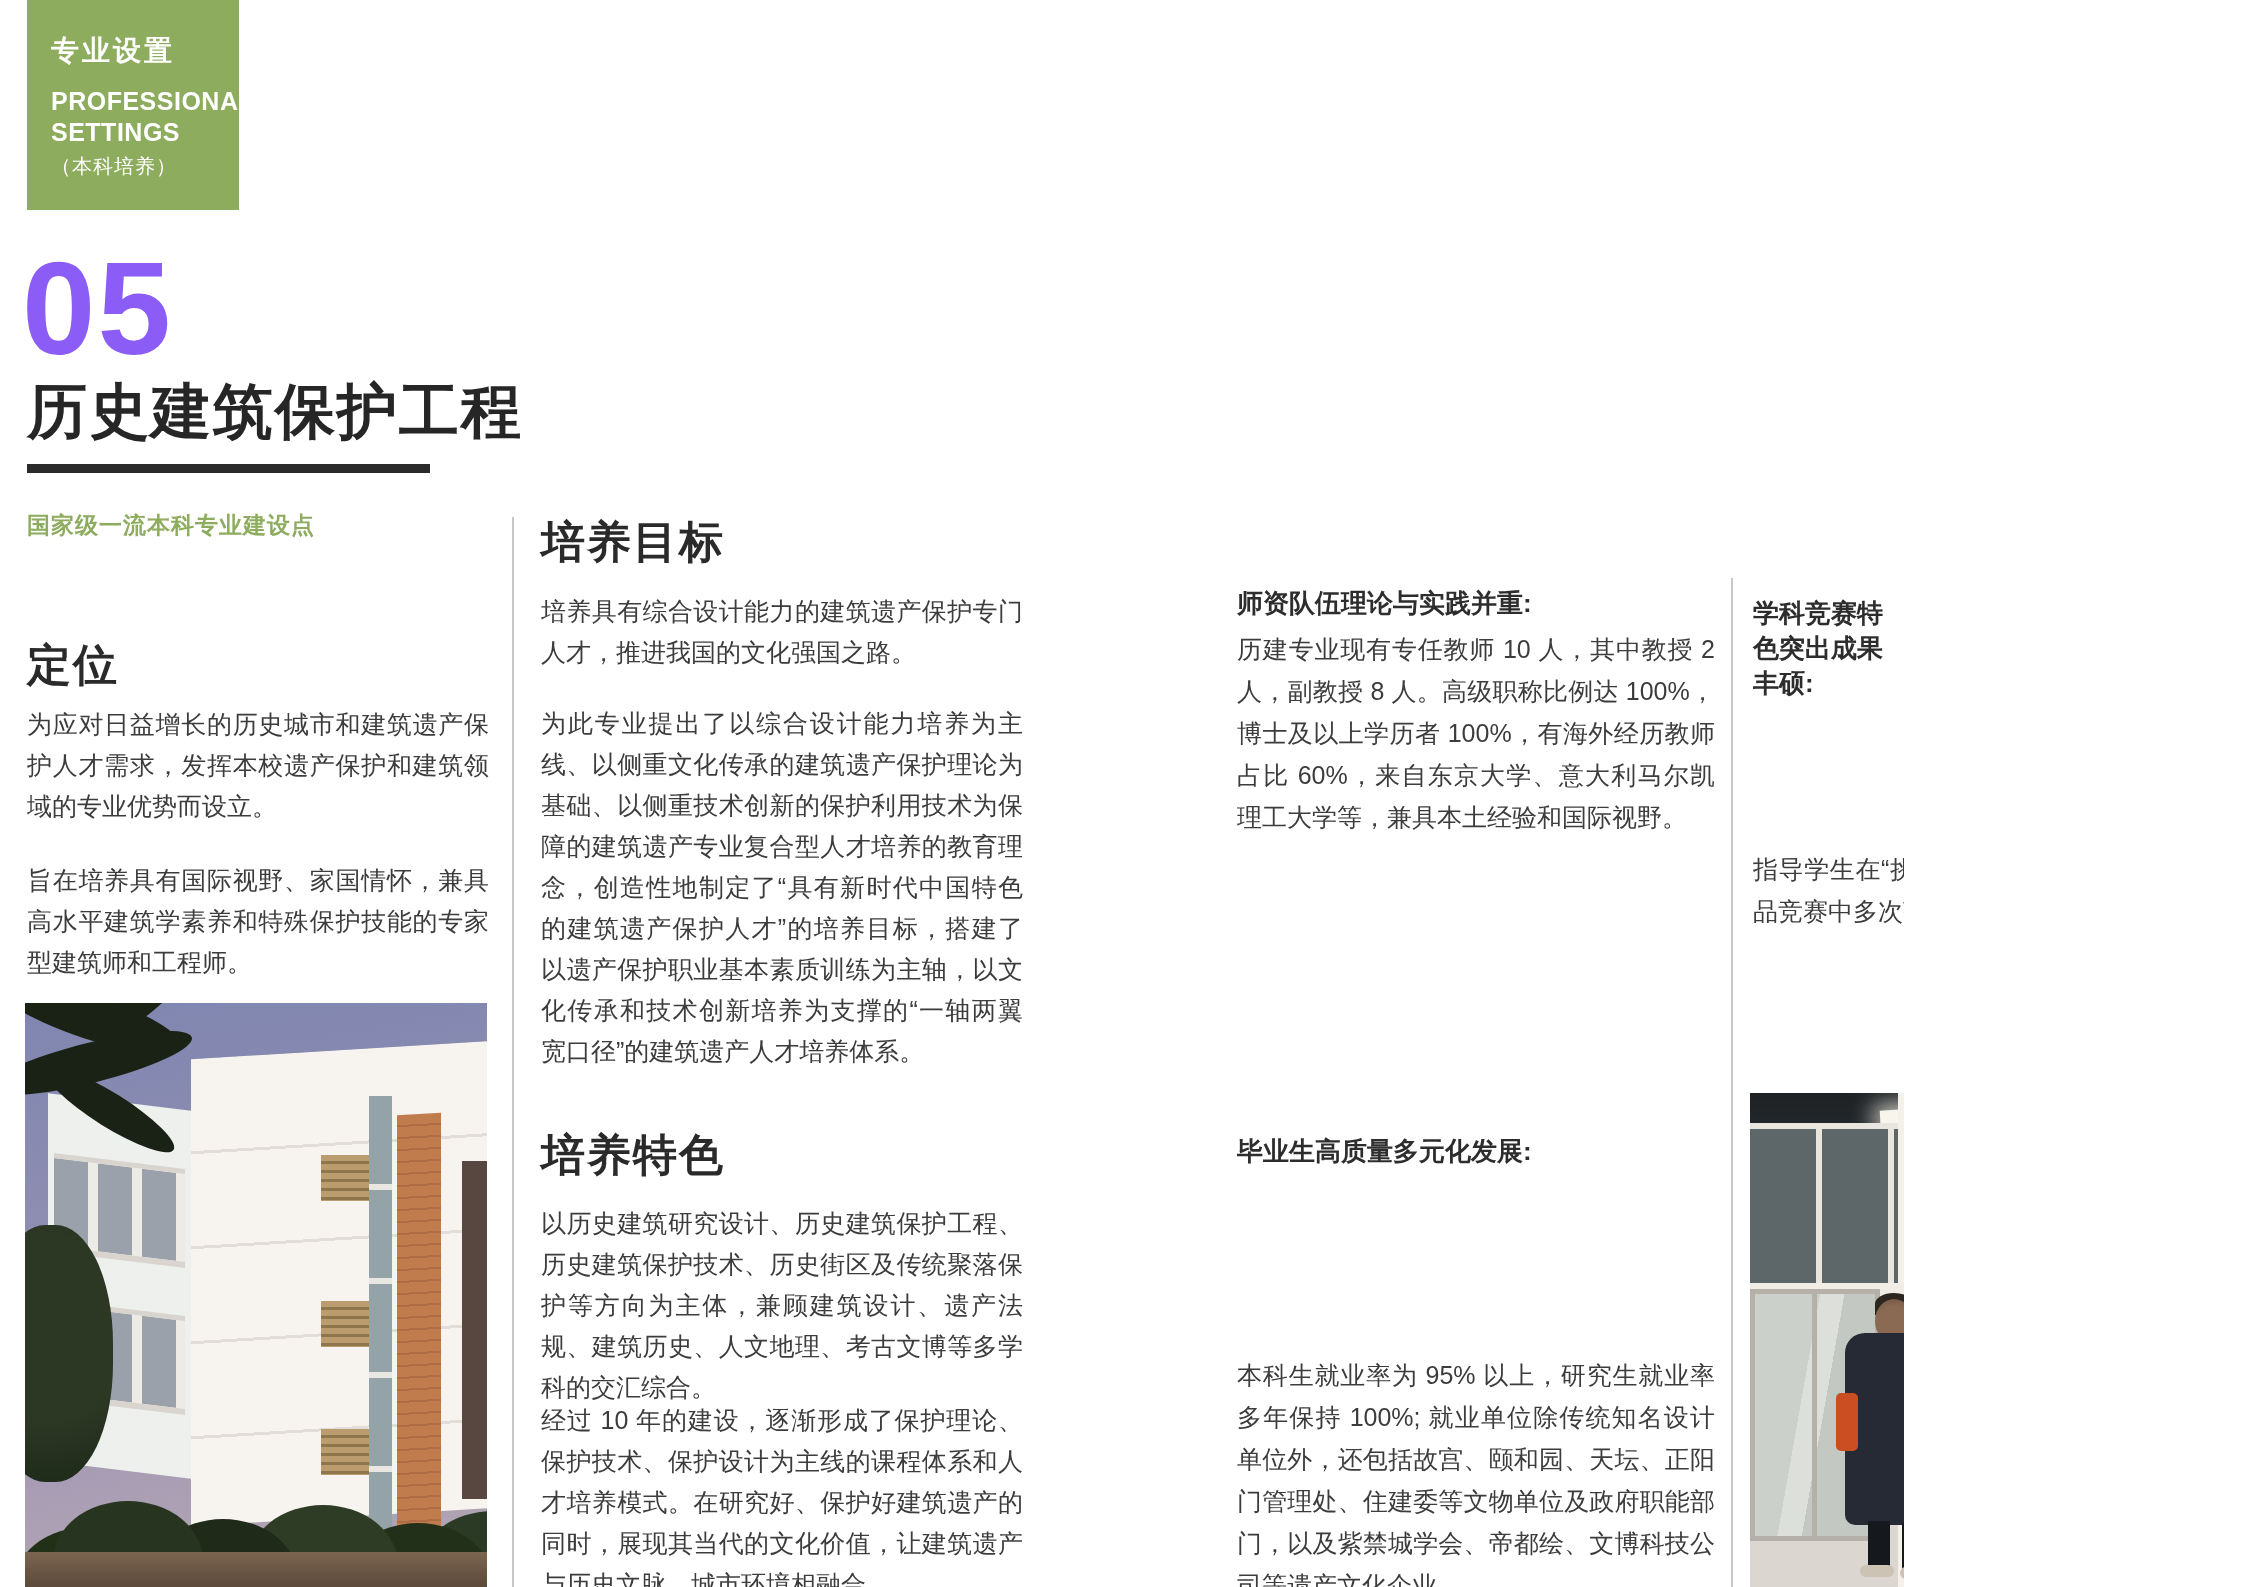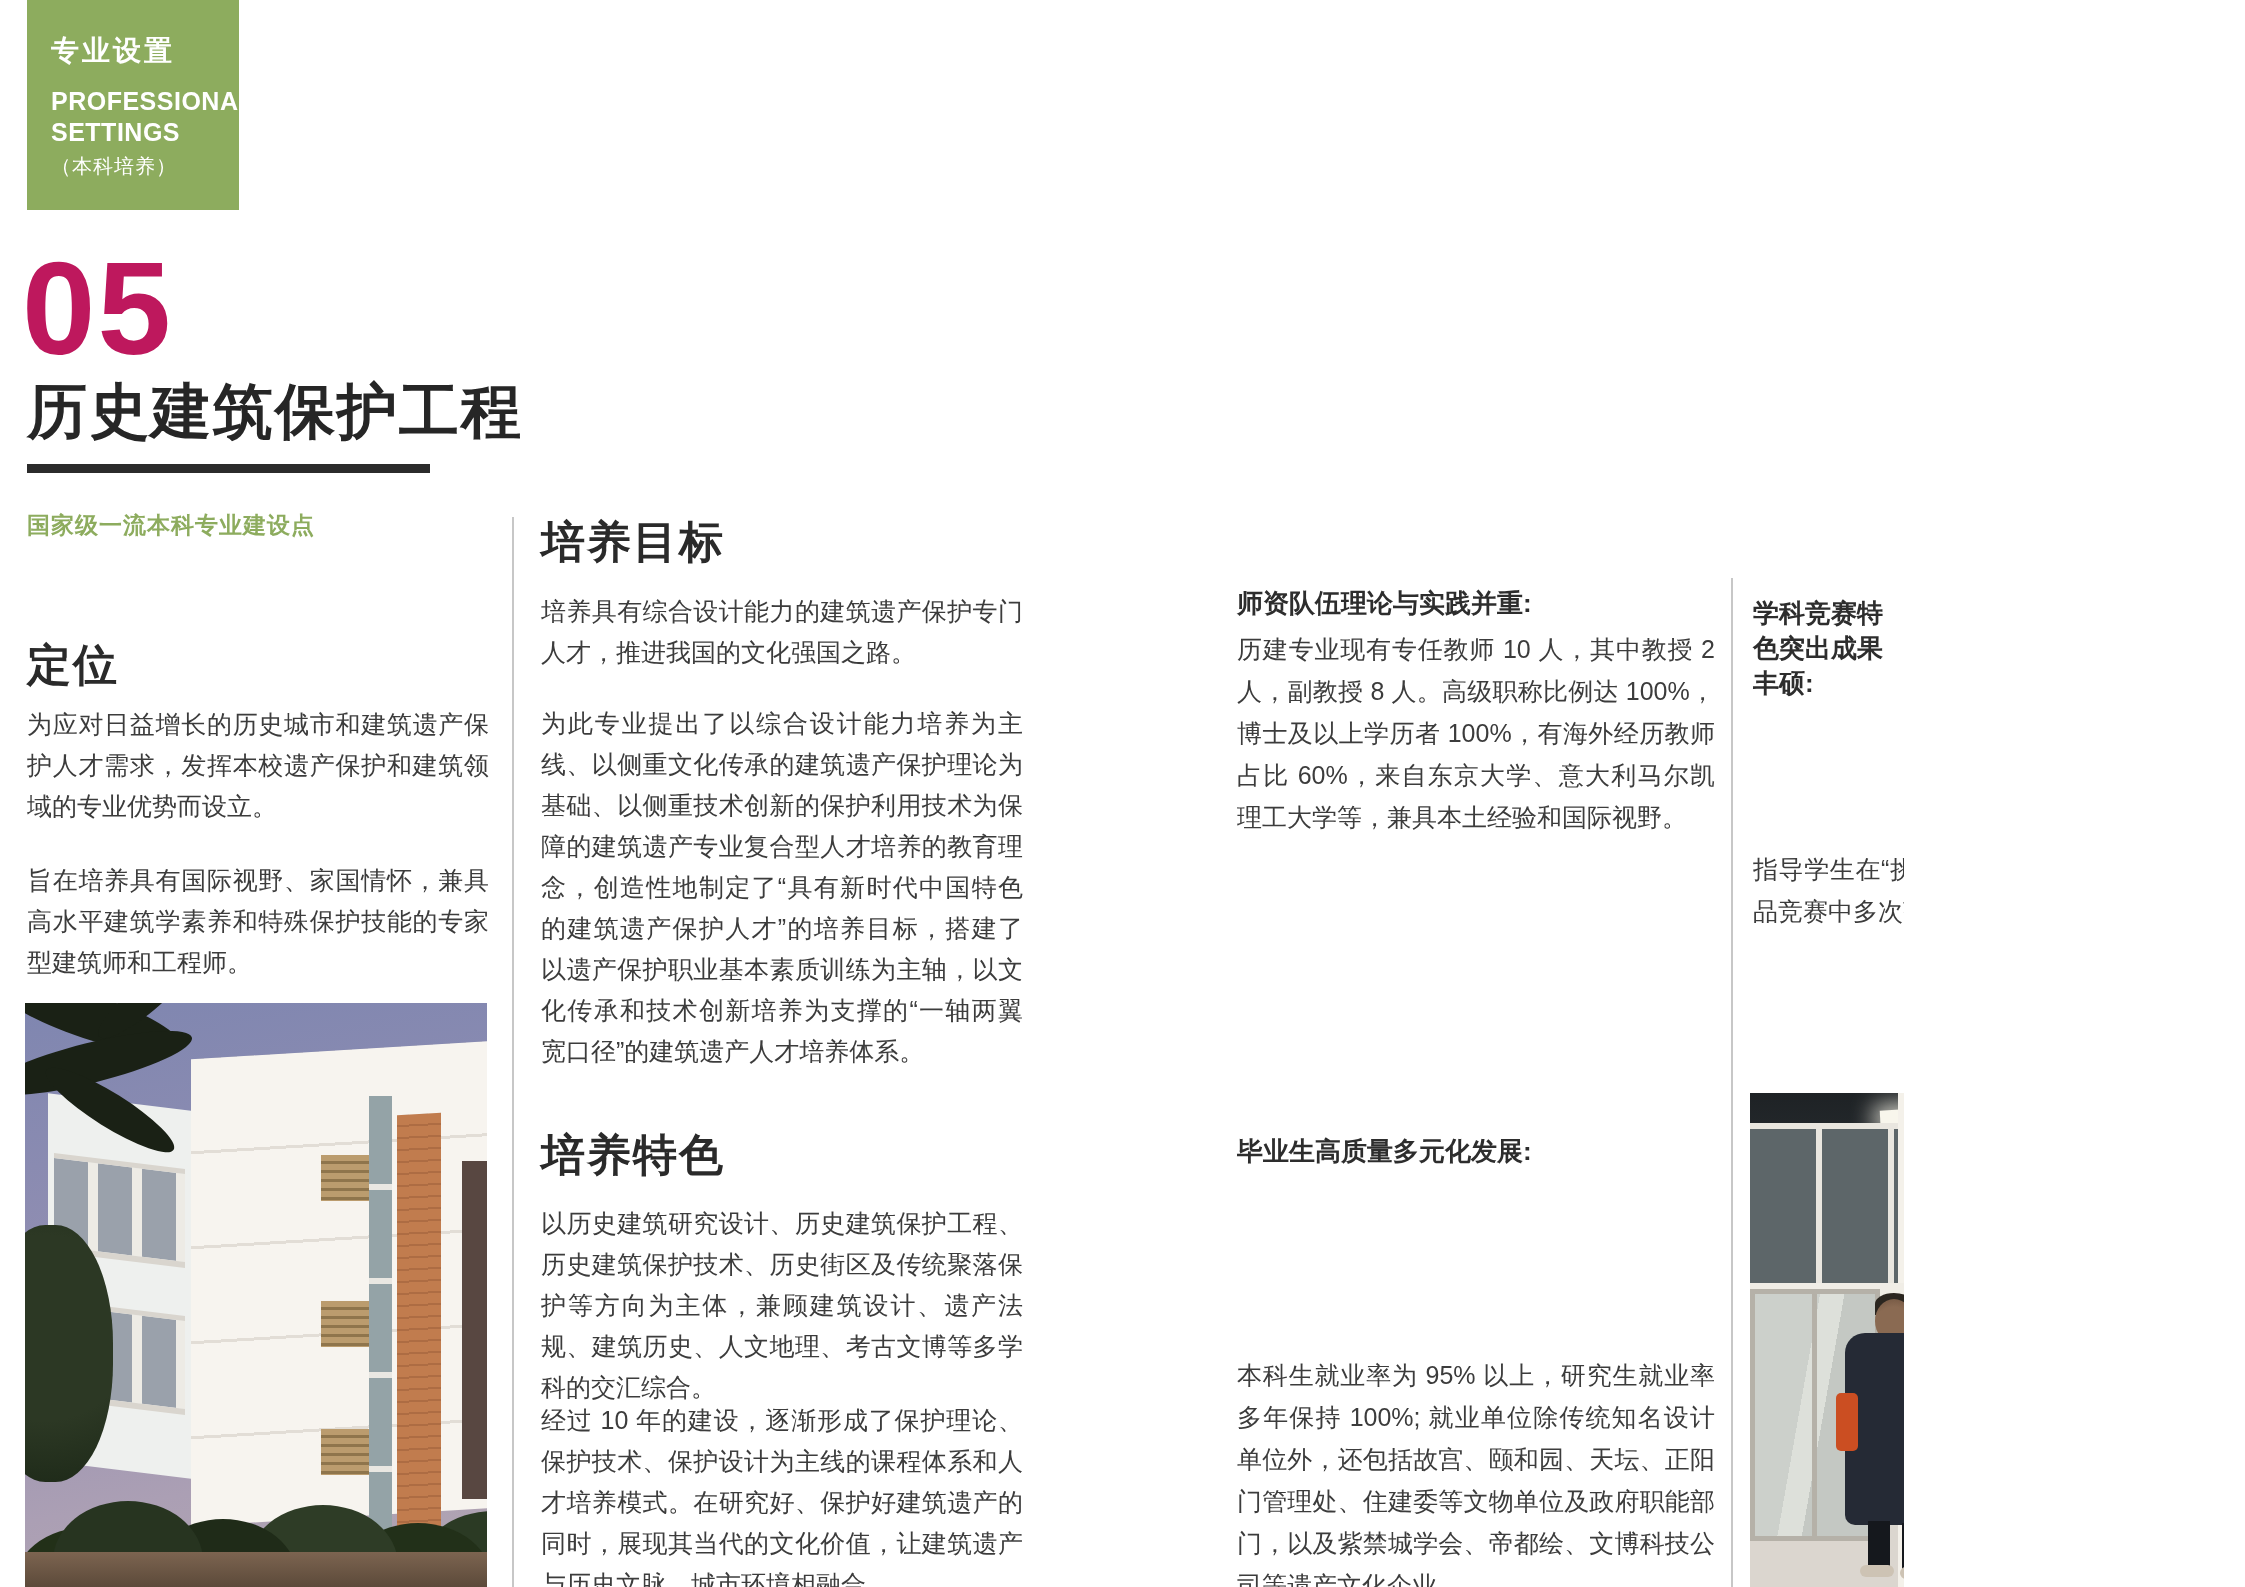--- a/index.html
+++ b/index.html
@@ -6,21 +6,21 @@
   .page{position:relative;width:1904px;height:1587px;background:#ffffff;overflow:hidden;
         font-family:"Liberation Sans","DejaVu Sans",sans-serif;-webkit-font-smoothing:antialiased;}
   .abs{position:absolute;}
 
   
   .tag-box{left:27px;top:0;width:212px;height:210px;background:#8dac5e;color:#fff;box-sizing:border-box;padding:32px 14px 0 24px;}
   .tag-title{font-size:28px;font-weight:700;letter-spacing:3px;}
   .tag-en{font-size:25px;font-weight:700;line-height:31px;margin-top:16px;letter-spacing:.5px;}
   .tag-cn2{font-size:20px;font-weight:400;margin-top:5px;letter-spacing:1px;}
 
-  .big-number{left:22px;top:243px;font-size:132px;font-weight:800;color:#be185d;line-height:1;letter-spacing:2px;}
+  .big-number{left:22px;top:243px;font-size:132px;font-weight:800;color:#8b5cf6;line-height:1;letter-spacing:2px;}
   .page-title{left:27px;top:372px;font-size:60px;font-weight:800;color:#262626;letter-spacing:2px;white-space:nowrap;font-family:Liberation Mono, monospace;}
   .title-bar{left:27px;top:464px;width:403px;height:9px;background:#2b2b2b;}
   .badge{left:27px;top:510px;font-size:23px;font-weight:700;color:#8dac5e;letter-spacing:1px;}
 
   
   .h-large{font-size:44px;font-weight:800;color:#2a2a2a;letter-spacing:2px;}
   .h-small{font-size:26px;font-weight:800;color:#2d2d2d;}
   .body-text{font-size:25px;line-height:41px;color:#3c3c3c;text-align:justify;}
   .body-text.c34{line-height:42px;}
 

